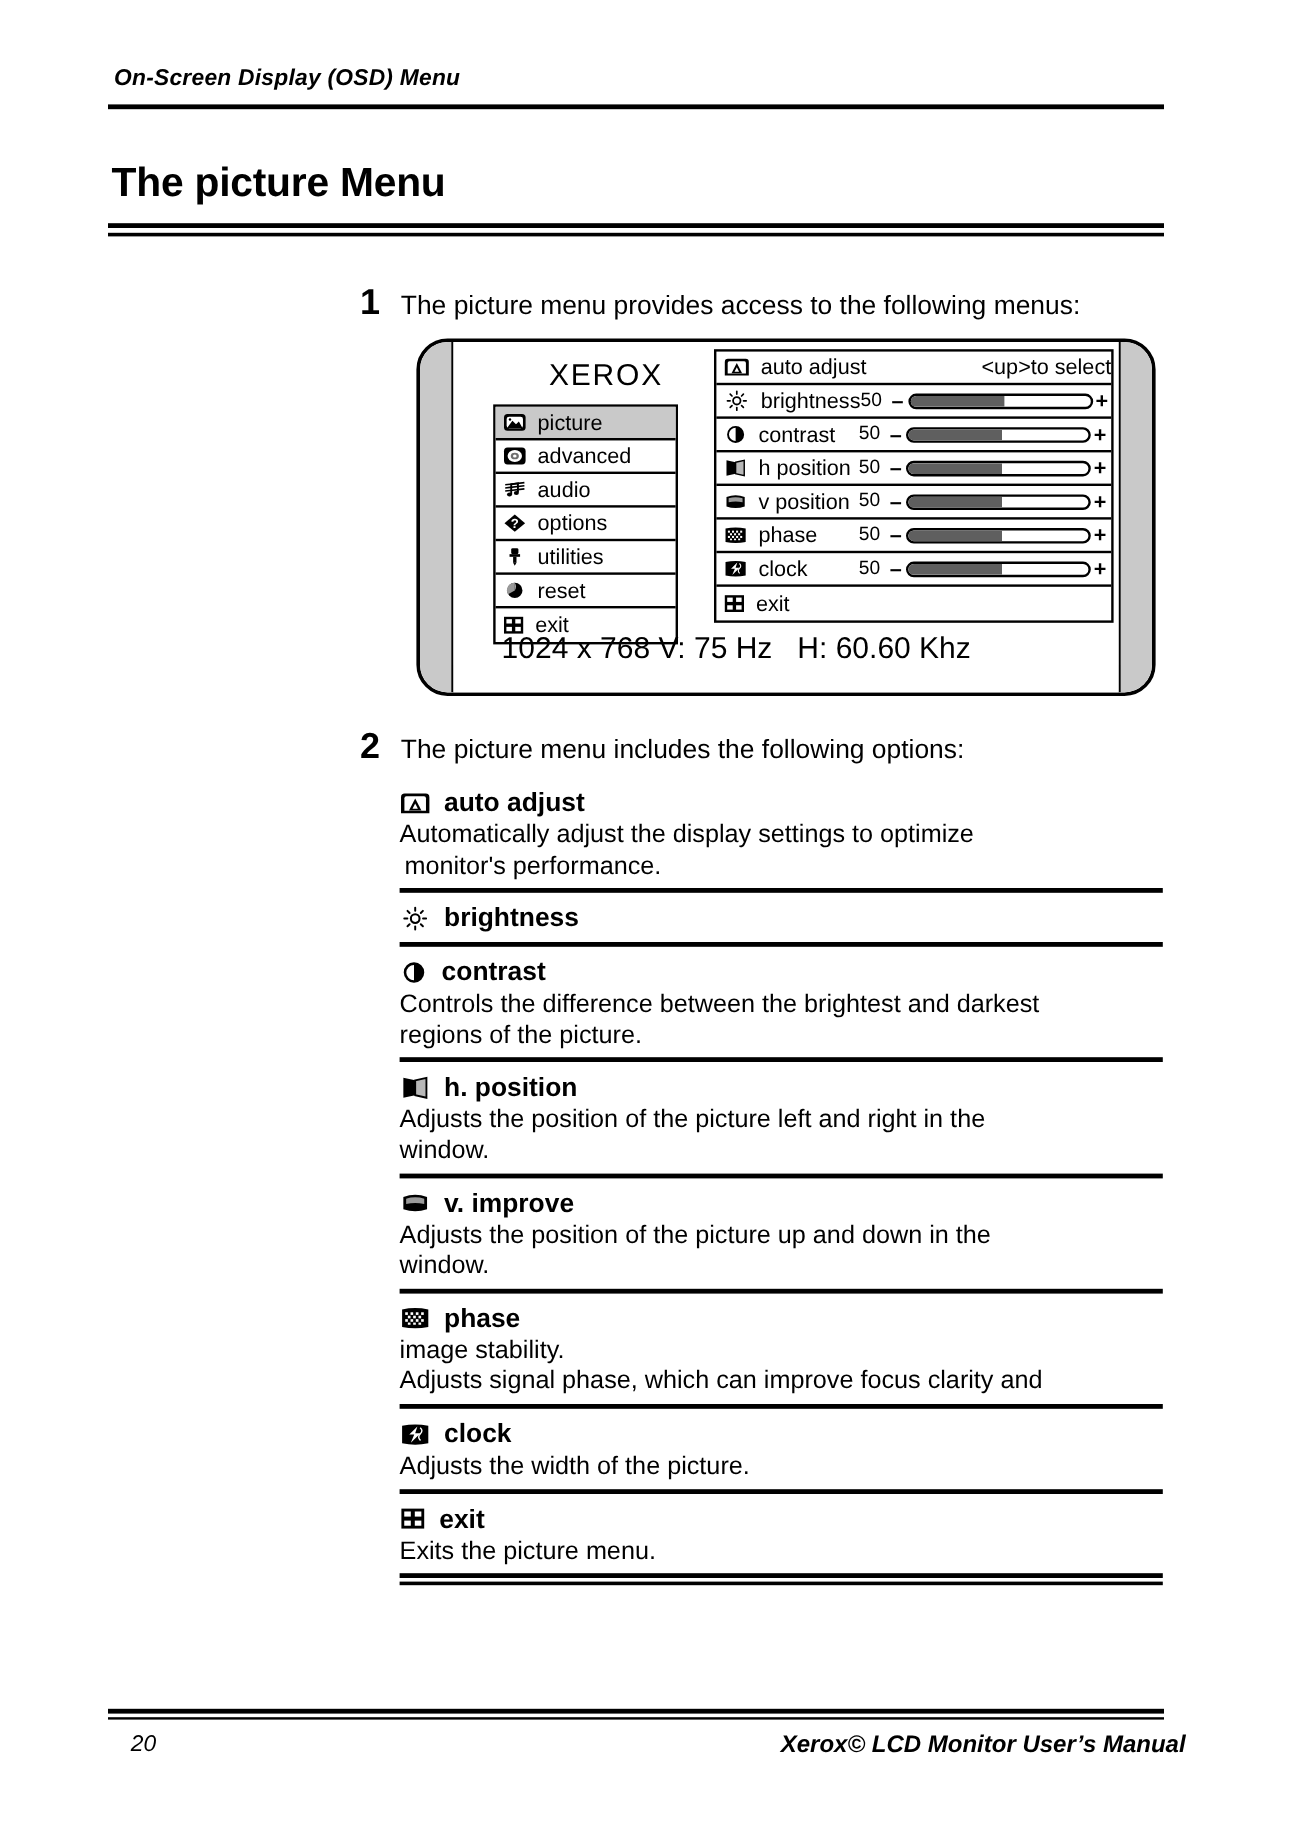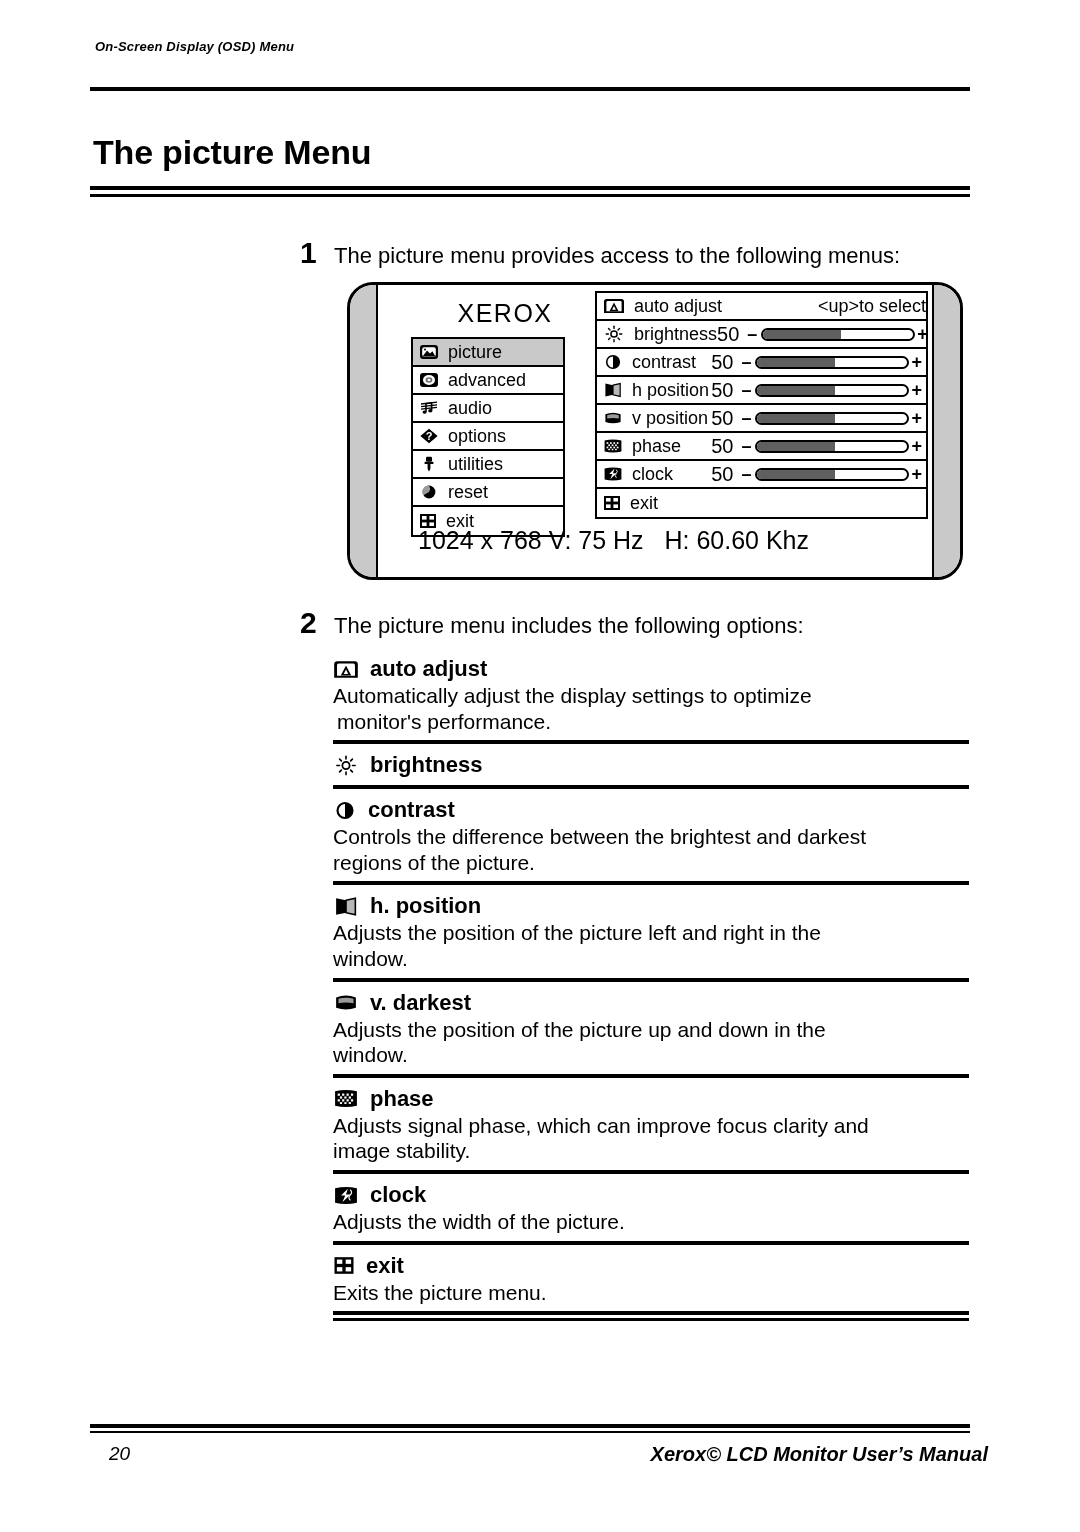--- a/index.html
+++ b/index.html
@@ -6,22 +6,22 @@
   body{
     width:1080px;height:1532px;position:relative;
     font-family:"Liberation Sans", sans-serif;
     color:#000;
     -webkit-font-smoothing:antialiased;
   }
   .page{position:absolute;inset:0;}
 
   
   .runhead{
-    position:absolute;left:95px;top:39px;width:875px;
-    font-style:italic;font-weight:bold;font-size:13px;letter-spacing:.2px;
+    position:absolute;left:95px;top:55px;width:875px;
+    font-style:italic;font-weight:bold;font-size:19px;letter-spacing:.2px;
   }
   .rule-head{
     position:absolute;left:90px;top:87px;width:880px;height:4px;background:#000;
   }
 
   
   .title{
     position:absolute;left:93px;top:133px;
     font-size:34px;font-weight:bold;letter-spacing:-.2px;
   }
@@ -67,21 +67,21 @@
     position:absolute;left:217px;top:6px;right:4px;
     border:2px solid #000;box-sizing:border-box;background:#fff;
   }
   .osd-right .row{
     height:28px;display:flex;align-items:center;border-bottom:2px solid #000;
     padding-left:6px;box-sizing:border-box;
   }
   .osd-right .row:last-child{border-bottom:none;}
   .osd-right .label{font-size:18px;margin-left:9px;white-space:nowrap;}
   .osd-right .hint{margin-left:auto;margin-right:0;font-size:18px;}
-  .osd-right .val{margin-left:auto;font-size:20px;}
+  .osd-right .val{margin-left:auto;font-size:16px;}
   .slider-wrap{display:flex;align-items:center;margin-left:8px;margin-right:4px;}
   .minus,.plus{font-size:18px;font-weight:bold;line-height:1;}
   .minus{margin-right:4px;}
   .plus{margin-left:2px;}
   .bar{
     width:154px;height:13px;border:2px solid #000;border-radius:7px;
     background:#fff;box-sizing:border-box;overflow:hidden;position:relative;
   }
   .bar .fill{position:absolute;left:0;top:0;bottom:0;background:#5f5f5f;}
 
@@ -469,21 +469,21 @@
 
     <div class="sec-rule"></div>
     <div class="sec">
       <div class="sec-head">
         <span class="ic">
           <svg width="26" height="21" viewBox="0 0 20 16">
             <path d="M2.4 4.2 Q10 1.2 17.6 4.2 L17.6 12 Q10 14.6 2.4 12 Z" fill="#000"></path>
             <path d="M4.2 5.2 Q10 3.4 15.8 5.2 L15.8 8.6 Q10 7.4 4.2 8.6 Z" fill="#9a9a9a"></path>
           </svg>
         </span>
-        <span class="htext">v. darkest</span>
+        <span class="htext">v. improve</span>
       </div>
       <div class="sec-body">
         <div>Adjusts the position of the picture up and down in the</div>
         <div>window.</div>
       </div>
     </div>
 
     <div class="sec-rule"></div>
     <div class="sec">
       <div class="sec-head">
@@ -504,22 +504,22 @@
               <rect x="13.8" y="8.6" width="1.7" height="1.7"></rect>
               <rect x="5.3" y="10.8" width="1.7" height="1.4"></rect>
               <rect x="8.7" y="10.8" width="1.7" height="1.4"></rect>
               <rect x="12.1" y="10.8" width="1.7" height="1.4"></rect>
             </g>
           </svg>
         </span>
         <span class="htext">phase</span>
       </div>
       <div class="sec-body">
+        <div>image stability.</div>
         <div>Adjusts signal phase, which can improve focus clarity and</div>
-        <div>image stability.</div>
       </div>
     </div>
 
     <div class="sec-rule"></div>
     <div class="sec">
       <div class="sec-head">
         <span class="ic">
           <svg width="26" height="21" viewBox="0 0 20 16">
             <path d="M1.6 2.4 Q10 0.6 18.4 2.4 L18.4 13.6 Q10 15.4 1.6 13.6 Z" fill="#000"></path>
             <path d="M11.4 2.8 L6.2 8.0 L9.4 8.0 L7.2 13.2 L13.4 7.2 L10.0 7.2 Z" fill="#fff"></path>

